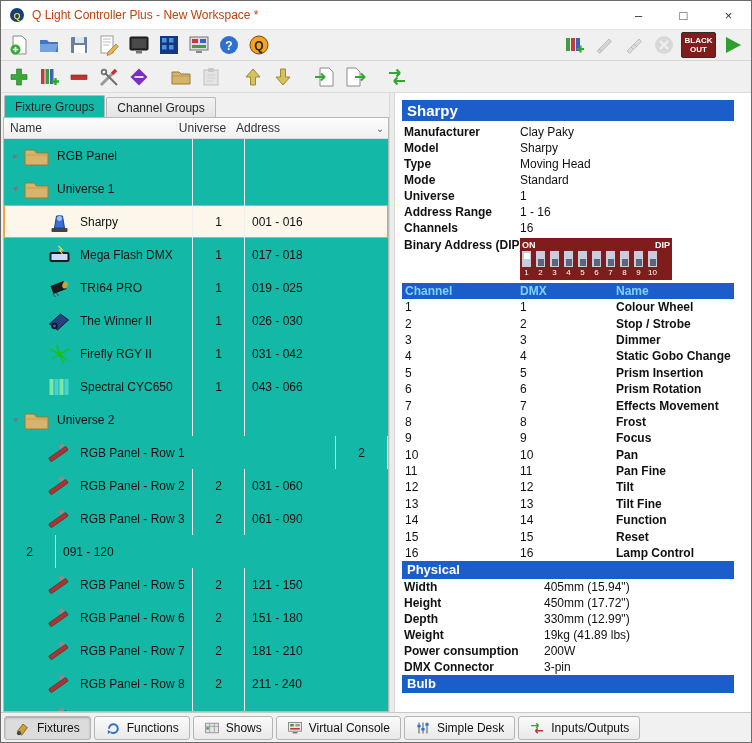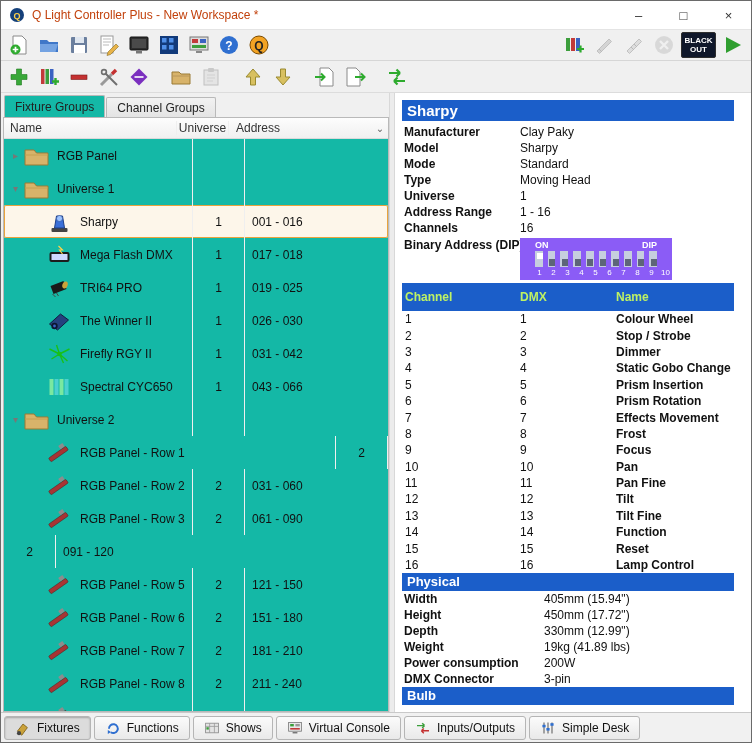--- a/index.html
+++ b/index.html
@@ -22,21 +22,21 @@
   .tb-group { display:flex; align-items:center; gap:2px; }
   .tbtn { width:28px; height:26px; border:1px solid transparent; background:transparent; border-radius:3px;
           display:flex; align-items:center; justify-content:center; padding:0; }
   .tbtn.disabled { opacity:.45; }
   .tbtn.gap { margin-left:12px; }
   .flex-spacer { flex:1; }
   .ico { display:inline-flex; }
   .ico svg { width:100%; height:100%; }
   .t22 { width:22px; height:22px; }
   .t16 { width:16px; height:16px; }
-  .blackout { width:35px; height:26px; margin:0 3px; background:#0f172a; color:#fff; border:1px solid #2e2e2e;
+  .blackout { width:35px; height:26px; margin:0 3px; background:#7f1d1d; color:#fff; border:1px solid #2e2e2e;
               border-radius:2px; font-family:"Liberation Sans", sans-serif; font-size:8px; font-weight:bold;
               line-height:1.15; display:flex; flex-direction:column; align-items:center; justify-content:center; }
 
   
   .content { flex:1; display:flex; min-height:0; }
   .left-panel { width:388px; flex:none; display:flex; flex-direction:column; background:#f0f0f0; padding:0 0 0 2px; }
   .splitter { width:6px; flex:none; background:#ececec; border-left:1px solid #d8d8d8; border-right:1px solid #d8d8d8; cursor:col-resize; }
 
   
   .tabs { height:24px; flex:none; display:flex; align-items:flex-end; padding:3px 0 0 1px; gap:1px; }
@@ -69,30 +69,30 @@
   .right-panel { flex:1; min-width:0; background:#ffffff; padding:7px 17px 0 7px; overflow:hidden; }
   .sec-header { background:var(--header-blue,#1b5ec9); color:#fff; font-weight:bold; font-size:13px;
                 height:18px; line-height:16px; padding:1px 5px; margin-top:0; }
   .sec-header.big { font-size:15px; height:21px; line-height:19px; margin:0 0 3px 0; }
   .prop-row { display:flex; height:16px; align-items:center; padding-left:2px; }
   .plabel { width:116px; flex:none; font-weight:bold; white-space:nowrap; }
   .props.phys .plabel { width:140px; }
   .pvalue { white-space:nowrap; }
 
   .dip-row { display:flex; margin:2px 0 3px; padding-left:2px; }
-  .dip-box { width:152px; background:#8b5cf6; padding:2px 15px 3px; }
+  .dip-box { width:152px; background:#7f1d1d; padding:2px 2px 3px; }
   .dip-top { display:flex; justify-content:space-between; color:#fff; font-size:9px; font-weight:bold; line-height:10px; }
   .dip-slots { display:flex; gap:5px; margin-top:1px; }
   .dip-slot { width:9px; height:16px; background:#c6cede; position:relative; }
   .dip-slot::after { content:""; position:absolute; left:1.5px; width:6px; height:6.5px; background:#5d6578; bottom:1.5px; }
   .dip-slot.on::after { top:1.5px; bottom:auto; background:#ffffff; }
   .dip-nums { display:flex; gap:5px; margin-top:1px; }
   .dip-nums span { width:9px; flex:none; text-align:center; color:#fff; font-size:8px; line-height:9px; }
 
-  .ch-head { display:flex; align-items:center; background:var(--header-blue,#1b5ec9); color:#bef264; font-weight:bold; height:28px; }
+  .ch-head { display:flex; align-items:center; background:var(--header-blue,#1b5ec9); color:#7dd3fc; font-weight:bold; height:16px; }
   .ch-c1 { width:118px; flex:none; padding-left:3px; }
   .ch-c2 { width:96px; flex:none; }
   .ch-c3 { flex:1; min-width:0; white-space:nowrap; }
   .ch-row { display:flex; align-items:center; height:16.4px; }
   .ch-row .ch-c3 { font-weight:bold; }
 
   
   .bottom-bar { height:30px; flex:none; border-top:1px solid #c9c9c9; background:#f1f1f1;
                 display:flex; align-items:center; padding:2px 3px; gap:3px; }
   .btab { height:24px; display:flex; align-items:center; gap:6px; padding:0 10px; border:1px solid #b5b5b5;
@@ -701,27 +701,27 @@
             <span class="plabel">Manufacturer</span>
             <span class="pvalue">Clay Paky</span>
           </div>
 
           <div class="prop-row">
             <span class="plabel">Model</span>
             <span class="pvalue">Sharpy</span>
           </div>
 
           <div class="prop-row">
+            <span class="plabel">Type</span>
+            <span class="pvalue">Moving Head</span>
+          </div>
+
+          <div class="prop-row">
             <span class="plabel">Mode</span>
             <span class="pvalue">Standard</span>
-          </div>
-
-          <div class="prop-row">
-            <span class="plabel">Type</span>
-            <span class="pvalue">Moving Head</span>
           </div>
 
           <div class="prop-row">
             <span class="plabel">Universe</span>
             <span class="pvalue">1</span>
           </div>
 
           <div class="prop-row">
             <span class="plabel">Address Range</span>
             <span class="pvalue">1 - 16</span>
@@ -966,40 +966,40 @@
         <span class="ico t16">
           <svg viewBox="0 0 20 20">
             <rect x="2" y="3" width="16" height="11" fill="#e8e8e8" stroke="#777"></rect>
             <rect x="4" y="5" width="4.5" height="3" fill="#3a9e3a"></rect>
             <rect x="10.5" y="5" width="5.5" height="3" fill="#999"></rect>
             <rect x="4" y="10" width="12" height="2" fill="#c23a3a"></rect>
             <rect x="7" y="15" width="6" height="1.8" fill="#777"></rect>
           </svg>
         </span>
         <span>Virtual Console</span>
-      </div>
-
-      <div class="btab">
-        <span class="ico t16">
-          <svg viewBox="0 0 20 20">
-            <path d="M2.5 7h9.5M12 7L9 4M12 7l-3 3" fill="none" stroke="#3a9e3a" stroke-width="1.8"></path>
-            <path d="M17.5 13.5H8M8 13.5l3-3M8 13.5l3 3" fill="none" stroke="#c43131" stroke-width="1.8"></path>
-          </svg>
-        </span>
-        <span>Inputs/Outputs</span>
       </div>
 
       <div class="btab">
         <span class="ico t16">
           <svg viewBox="0 0 20 20">
             <g stroke="#666" stroke-width="1.4">
               <path d="M5 3v14M10 3v14M15 3v14"></path>
             </g>
             <rect x="3" y="6" width="4" height="3.2" fill="#2f6fd0"></rect>
             <rect x="8" y="10" width="4" height="3.2" fill="#2f6fd0"></rect>
             <rect x="13" y="4" width="4" height="3.2" fill="#2f6fd0"></rect>
           </svg>
         </span>
         <span>Simple Desk</span>
       </div>
+
+      <div class="btab">
+        <span class="ico t16">
+          <svg viewBox="0 0 20 20">
+            <path d="M2.5 7h9.5M12 7L9 4M12 7l-3 3" fill="none" stroke="#3a9e3a" stroke-width="1.8"></path>
+            <path d="M17.5 13.5H8M8 13.5l3-3M8 13.5l3 3" fill="none" stroke="#c43131" stroke-width="1.8"></path>
+          </svg>
+        </span>
+        <span>Inputs/Outputs</span>
+      </div>
     </div>
 
 </div>
 
 </body></html>

